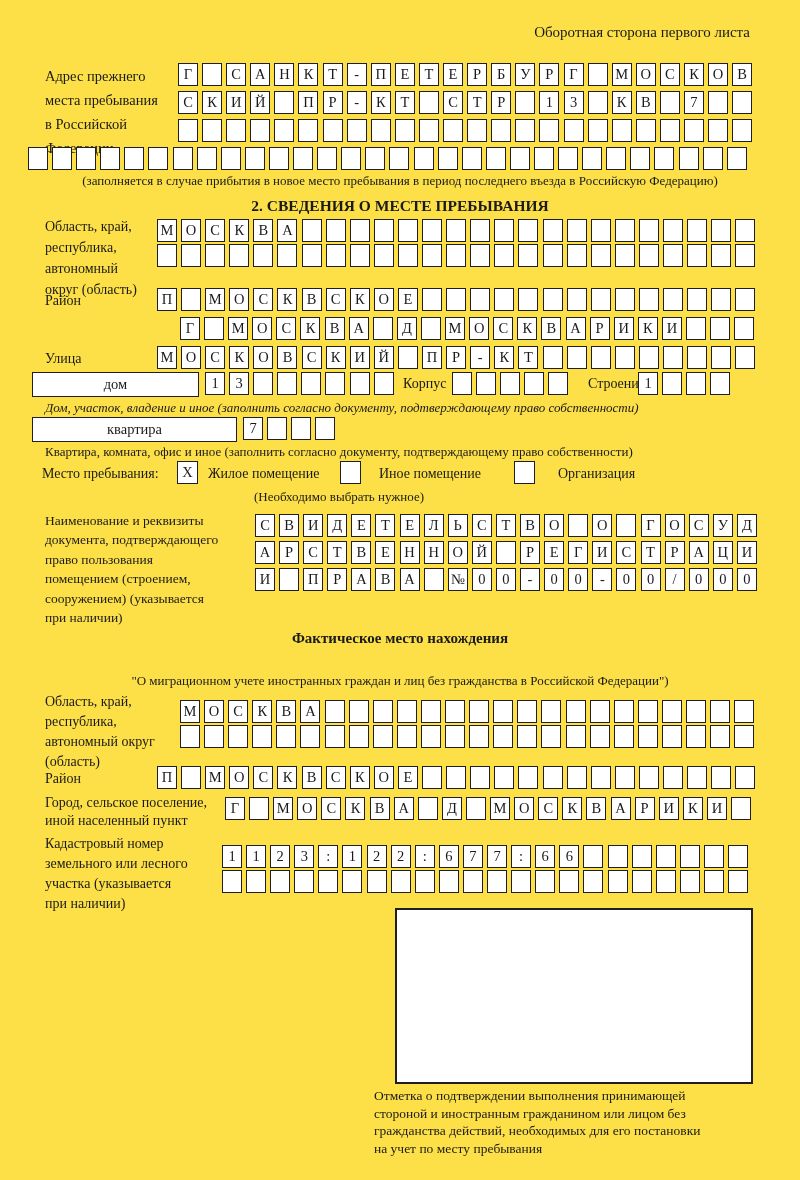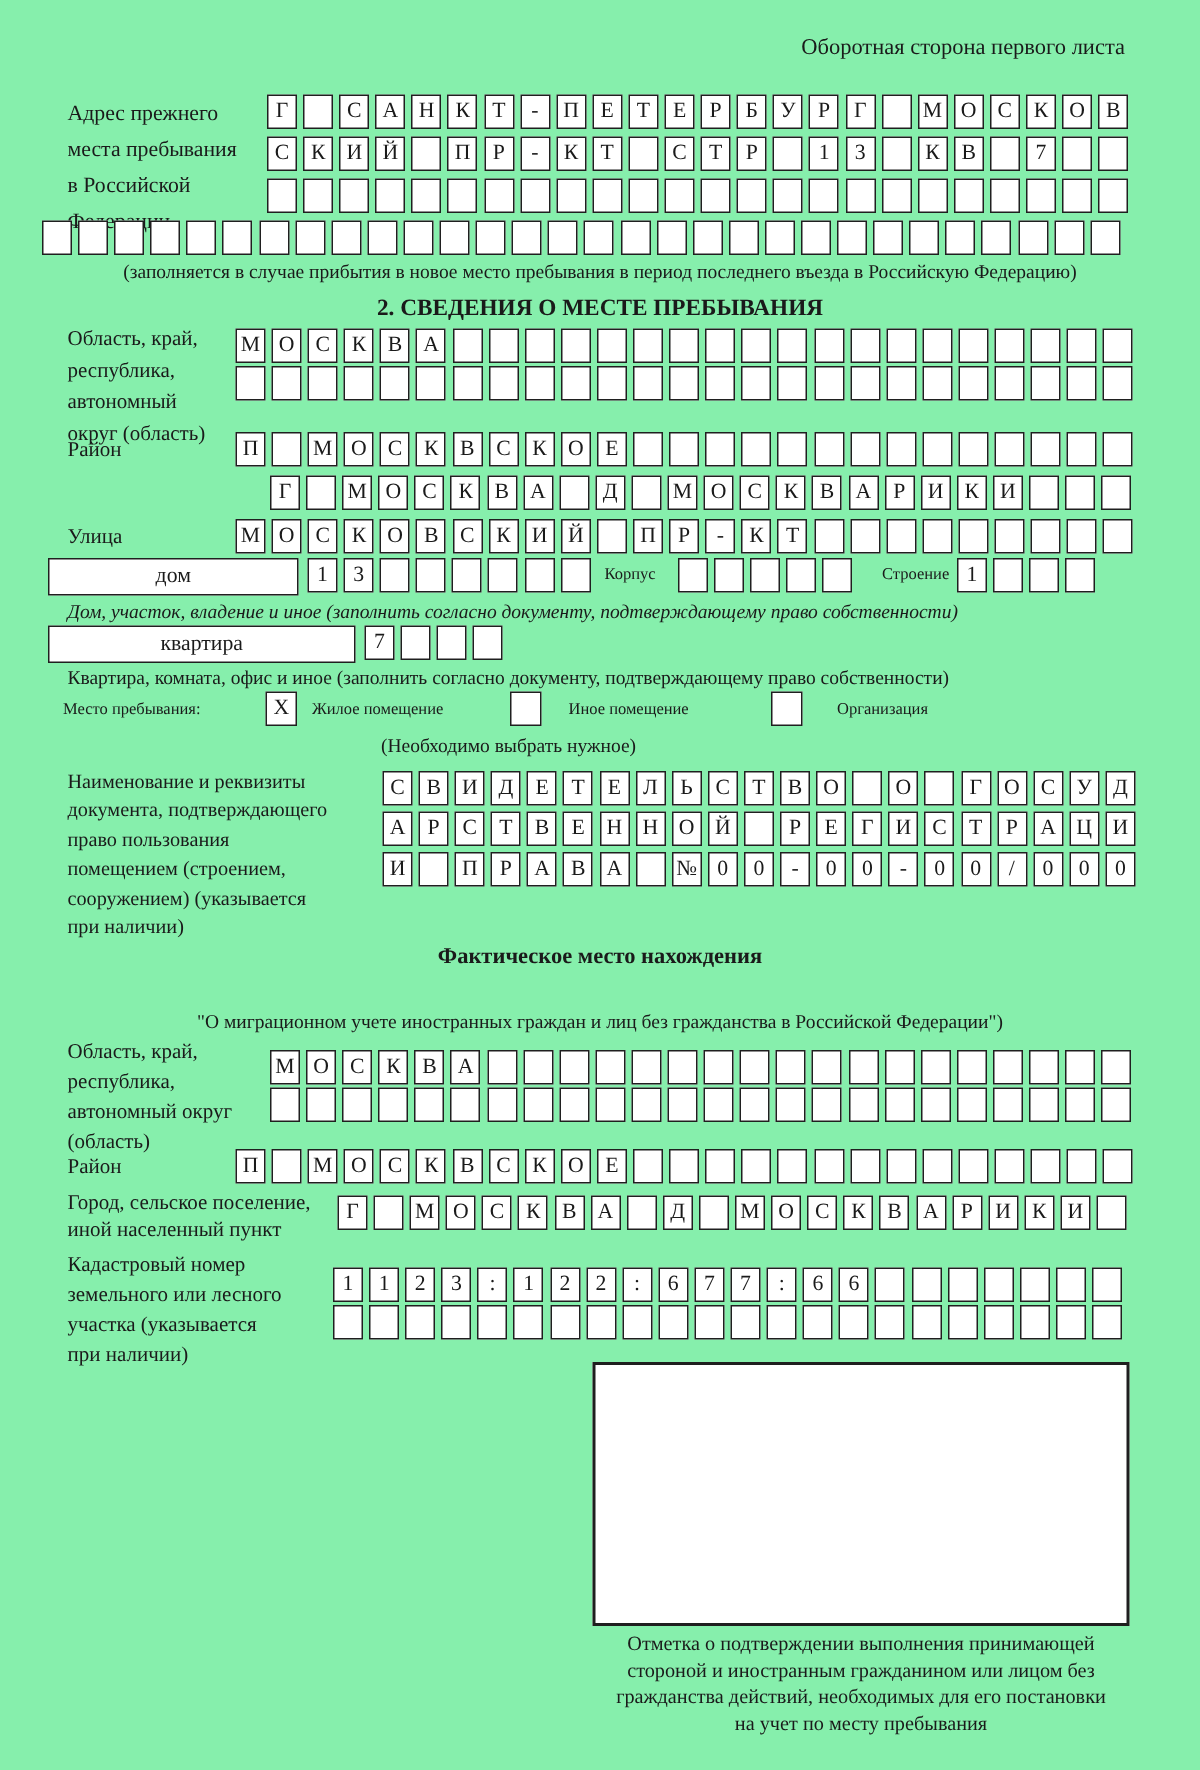--- a/index.html
+++ b/index.html
@@ -1,31 +1,31 @@
 <!DOCTYPE html>
 <html><head>
 <meta charset="utf-8">
 <style>
   html,body{margin:0;padding:0;background:#fff;}
-  .page{position:relative;width:800px;height:1180px;background:#86efac;
+  .page{position:relative;width:800px;height:1180px;background:#fde047;
         font-family:"Liberation Serif","DejaVu Serif",serif;color:#1a1a1a;overflow:hidden;}
   .abs{position:absolute;}
   .row{position:absolute;display:flex;gap:4.1px;}
   .cell{width:20px;height:23px;border:1.7px solid #1f1f1f;box-sizing:border-box;
         display:flex;align-items:center;justify-content:center;
         font-size:14.5px;line-height:1;flex:0 0 auto;background:#fff;}
   .label{position:absolute;font-size:14px;line-height:20px;white-space:pre-line;}
   .note{position:absolute;font-size:13px;line-height:16px;}
   .center{left:0;width:800px;text-align:center;}
   .bold{font-weight:bold;}
   .widebox{position:absolute;height:25px;border:1.8px solid #1f1f1f;box-sizing:border-box;
            display:flex;align-items:center;justify-content:center;font-size:14.5px;background:#fff;}
   .chk{position:absolute;width:21px;height:23px;border:1.8px solid #1f1f1f;box-sizing:border-box;
        display:flex;align-items:center;justify-content:center;font-size:14.5px;background:#fff;}
-  .inline-label{position:absolute;font-size:11px;line-height:23px;}
+  .inline-label{position:absolute;font-size:14px;line-height:23px;}
   .markbox{position:absolute;left:395px;top:908px;width:358px;height:176px;
            border:2px solid #1f1f1f;box-sizing:border-box;background:#fff;}
 </style>
 </head>
 <body>
 
 <div class="page">
 
   <div class="abs" style="top:24px;right:50px;font-size:15px;">Оборотная сторона первого листа</div>
 
@@ -576,18 +576,18 @@
       <span class="cell"></span>
       <span class="cell"></span>
       <span class="cell"></span>
       <span class="cell"></span>
       <span class="cell"></span>
       <span class="cell"></span>
       <span class="cell"></span>
     </div>
 
   <div class="markbox"></div>
-  <div class="label" style="top:1087px;left:374px;width:400px;text-align:center;font-size:13.5px;line-height:17.6px;">Отметка о подтверждении выполнения принимающей
+  <div class="label" style="top:1087px;left:374px;width:400px;font-size:13.5px;line-height:17.6px;">Отметка о подтверждении выполнения принимающей
 стороной и иностранным гражданином или лицом без
 гражданства действий, необходимых для его постановки
 на учет по месту пребывания</div>
 
 </div>
 
 </body></html>

